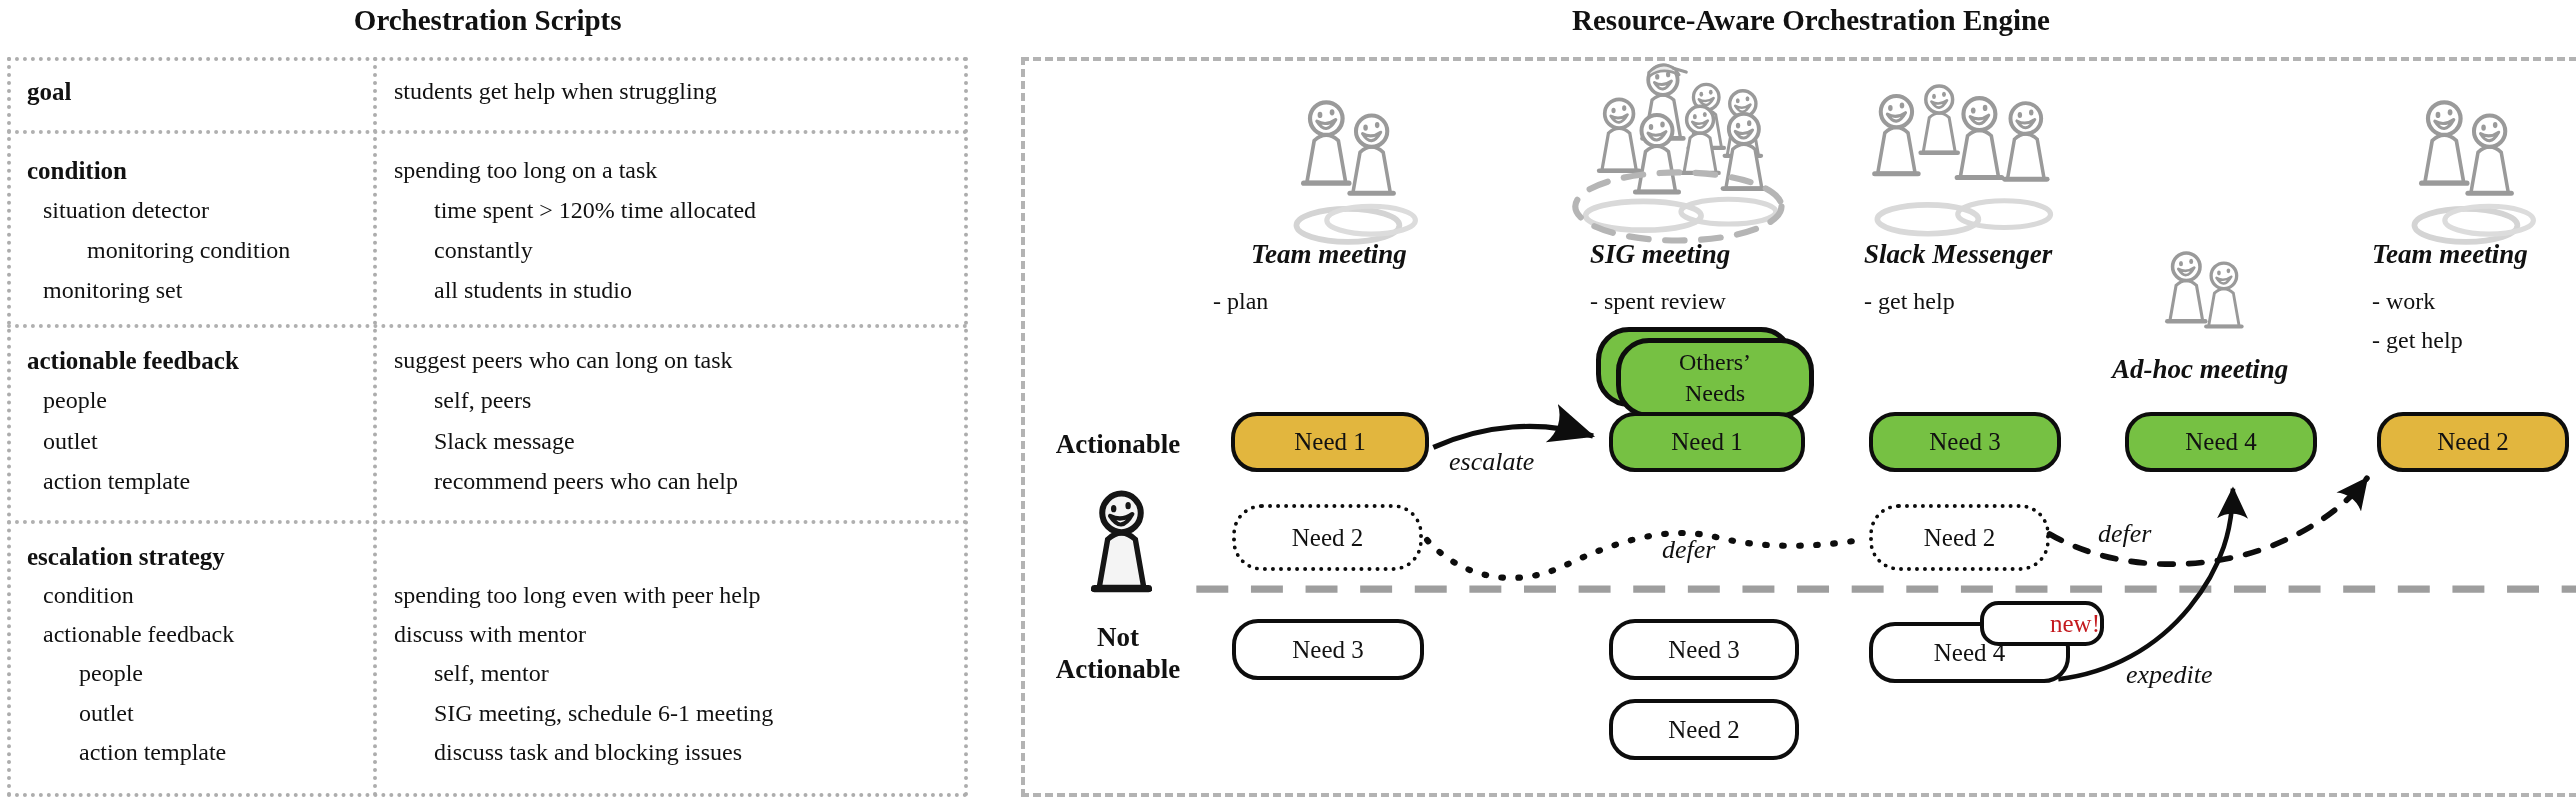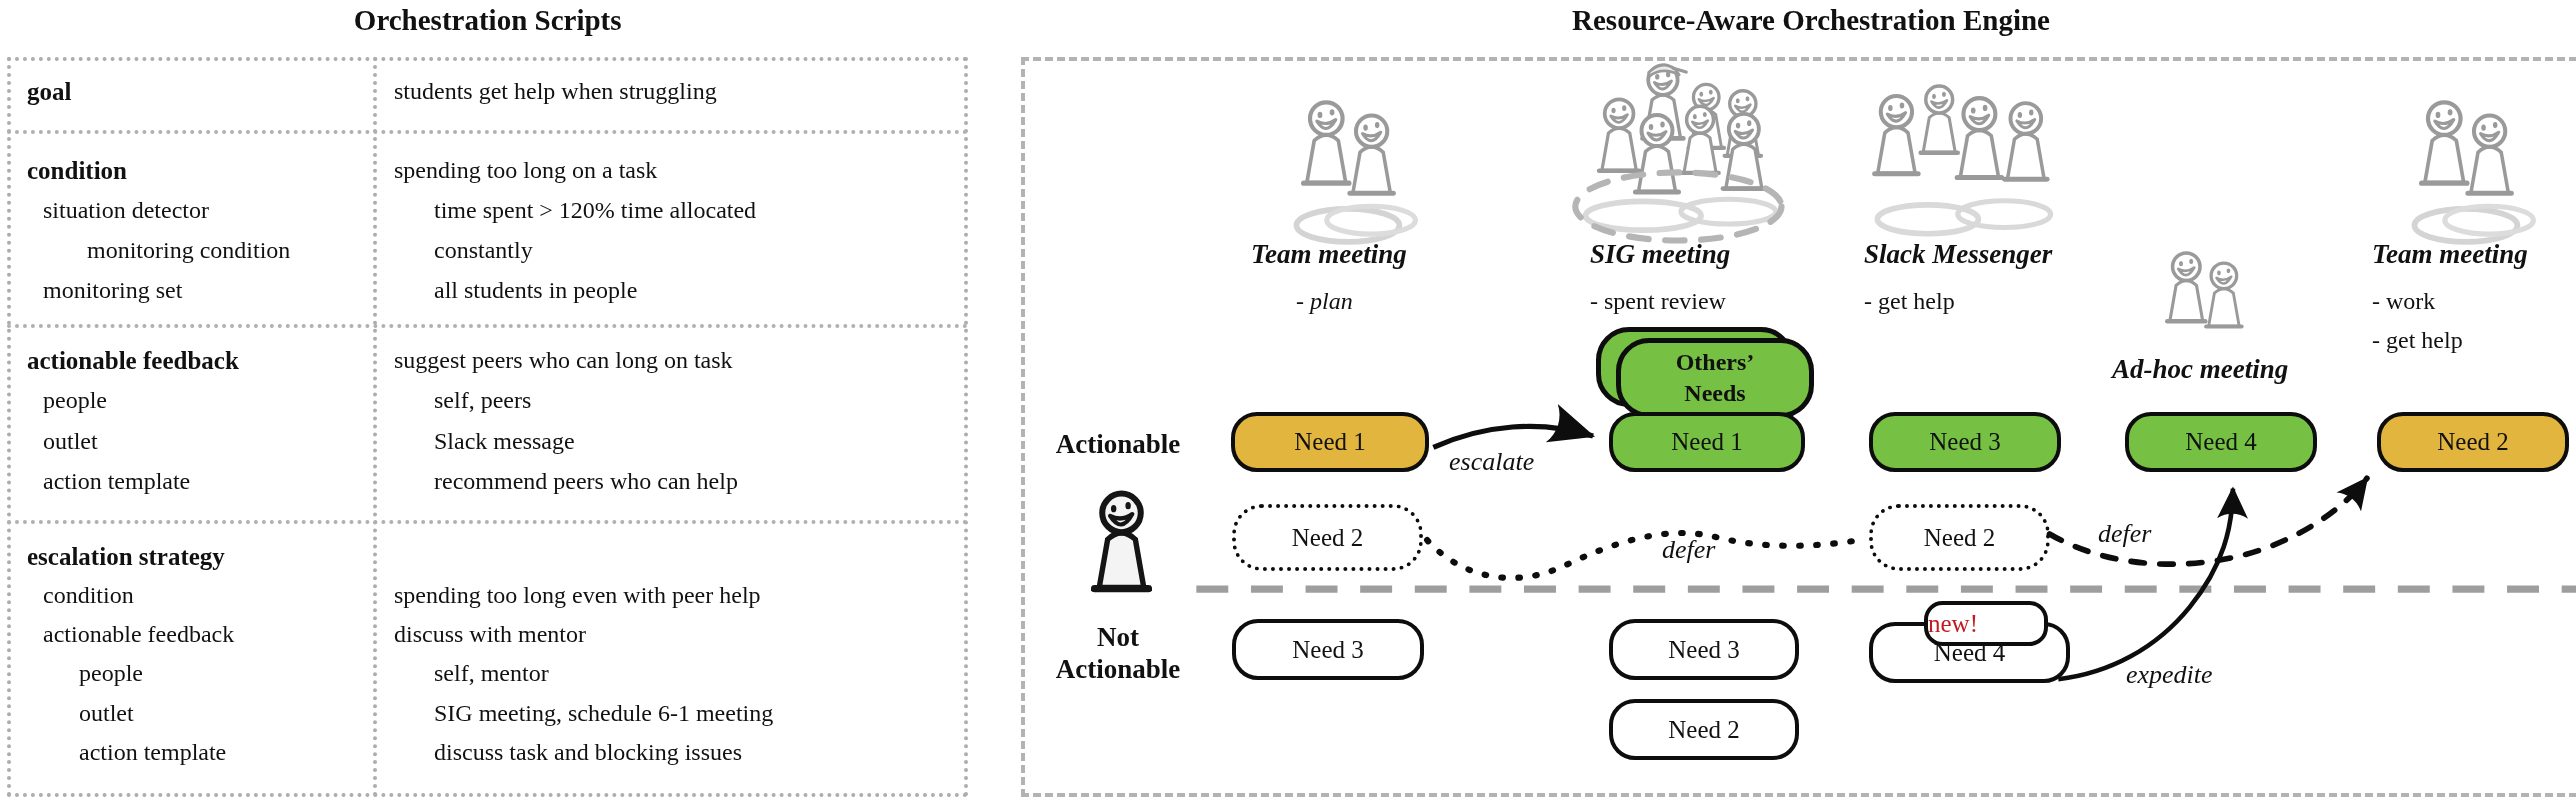--- a/index.html
+++ b/index.html
@@ -17,25 +17,25 @@
   .tl.b{font-weight:bold;font-size:25px;}
   
   .rbox{position:absolute;left:1021px;top:57px;width:1580px;height:740px;border:4.6px dashed #b3b3b3;}
   .rowlabel{position:absolute;font-size:27px;font-weight:bold;text-align:center;line-height:41px;white-space:nowrap;}
   .collabel{position:absolute;font-size:27px;font-weight:bold;font-style:italic;line-height:33px;white-space:nowrap;}
   .bullet{position:absolute;font-size:24px;line-height:39px;white-space:nowrap;}
   .flow{position:absolute;font-size:26px;font-style:italic;line-height:31px;white-space:nowrap;}
   .need{position:absolute;height:60px;border:4.6px solid #0d0d0d;border-radius:26px;
         display:flex;align-items:center;justify-content:center;font-size:25px;background:#fff;}
   .need.dashed{border:4.6px dotted #0d0d0d;border-radius:30px;height:67px;background:#fff;}
-  .others{position:absolute;width:198px;height:80px;border:5.2px solid #0d0d0d;border-radius:33px;font-weight:bold;}
+  .others{position:absolute;width:198px;height:80px;border:5.2px solid #0d0d0d;border-radius:33px;}
   .others.front{display:flex;flex-direction:column;align-items:center;justify-content:center;
         font-size:24px;line-height:31px;text-align:center;}
-  .newbadge{position:absolute;left:1924px;top:601px;width:124px;height:45px;background:#fff;
-        border:4.6px solid #0d0d0d;border-radius:18.5px;display:flex;align-items:center;justify-content:flex-start;
+  .newbadge{position:absolute;left:1980px;top:601px;width:124px;height:45px;background:#fff;
+        border:4.6px solid #0d0d0d;border-radius:18.5px;display:flex;align-items:center;justify-content:flex-end;
         font-size:25px;z-index:6;}
   .icon-svg{position:absolute;}
   svg{display:block;}
 </style>
 </head>
 <body>
 
 <div class="page">
 
   <svg width="0" height="0" style="position:absolute" aria-hidden="true">
@@ -75,21 +75,21 @@
   <div class="tl b" style="left:27px;top:76px;">goal</div>
   <div class="tl" style="left:394px;top:76px;">students get help when struggling</div>
 
   <div class="tl b" style="left:27px;top:155px;">condition</div>
   <div class="tl" style="left:43px;top:195px;">situation detector</div>
   <div class="tl" style="left:43px;top:235px;margin-left:44px;">monitoring condition</div>
   <div class="tl" style="left:43px;top:275px;">monitoring set</div>
   <div class="tl" style="left:394px;top:155px;">spending too long on a task</div>
   <div class="tl" style="left:434px;top:195px;">time spent &gt; 120% time allocated</div>
   <div class="tl" style="left:434px;top:235px;">constantly</div>
-  <div class="tl" style="left:434px;top:275px;">all students in people</div>
+  <div class="tl" style="left:434px;top:275px;">all students in studio</div>
 
   <div class="tl b" style="left:27px;top:345px;">actionable feedback</div>
   <div class="tl" style="left:43px;top:385px;">people</div>
   <div class="tl" style="left:43px;top:426px;">outlet</div>
   <div class="tl" style="left:43px;top:466px;">action template</div>
   <div class="tl" style="left:394px;top:345px;">suggest peers who can long on task</div>
   <div class="tl" style="left:434px;top:385px;">self, peers</div>
   <div class="tl" style="left:434px;top:426px;">Slack message</div>
   <div class="tl" style="left:434px;top:466px;">recommend peers who can help</div>
 
@@ -153,21 +153,21 @@
     <ellipse cx="190" cy="276" rx="86" ry="27" fill="none" stroke="#dcdcdc" stroke-width="10"></ellipse>
     <use href="#prs" transform="translate(52,38) scale(1.02)"></use>
     <use href="#prs" transform="translate(142,64) scale(0.98)"></use>
   </svg>
 
   <svg class="icon-svg" style="left:1091px;top:490px;" width="61" height="118" viewBox="0 0 100 196">
     <use href="#prsd"></use>
   </svg>
 
   <div class="collabel" style="left:1251px;top:238px;">Team meeting</div>
-  <div class="bullet" style="left:1296px;top:282px;font-style:italic;">- plan</div>
+  <div class="bullet" style="left:1213px;top:282px;">- plan</div>
 
   <div class="collabel" style="left:1590px;top:238px;">SIG meeting</div>
   <div class="bullet" style="left:1590px;top:282px;">- spent review</div>
 
   <div class="collabel" style="left:1864px;top:238px;">Slack Messenger</div>
   <div class="bullet" style="left:1864px;top:282px;">- get help</div>
 
   <div class="collabel" style="left:2112px;top:353px;">Ad-hoc meeting</div>
 
   <div class="collabel" style="left:2372px;top:238px;">Team meeting</div>

